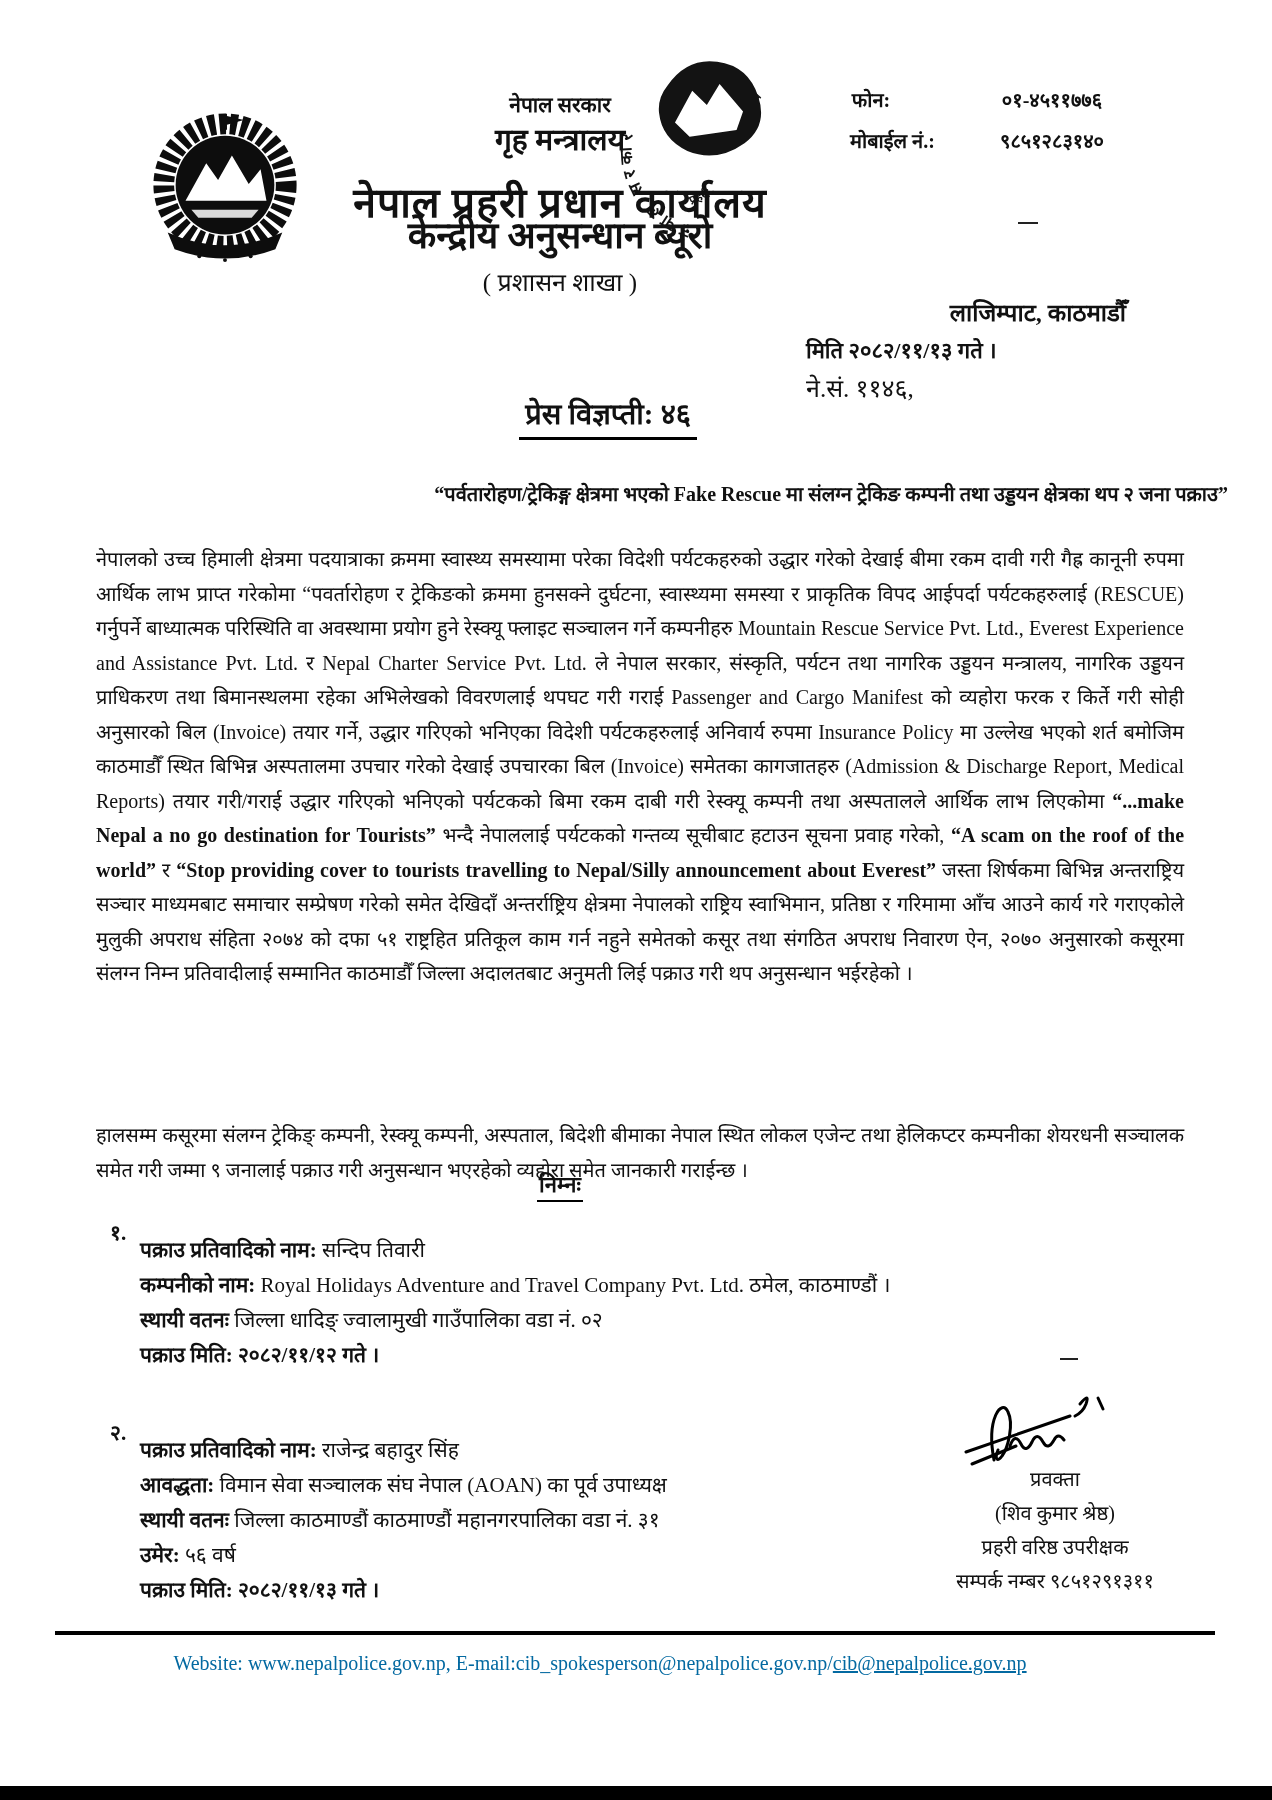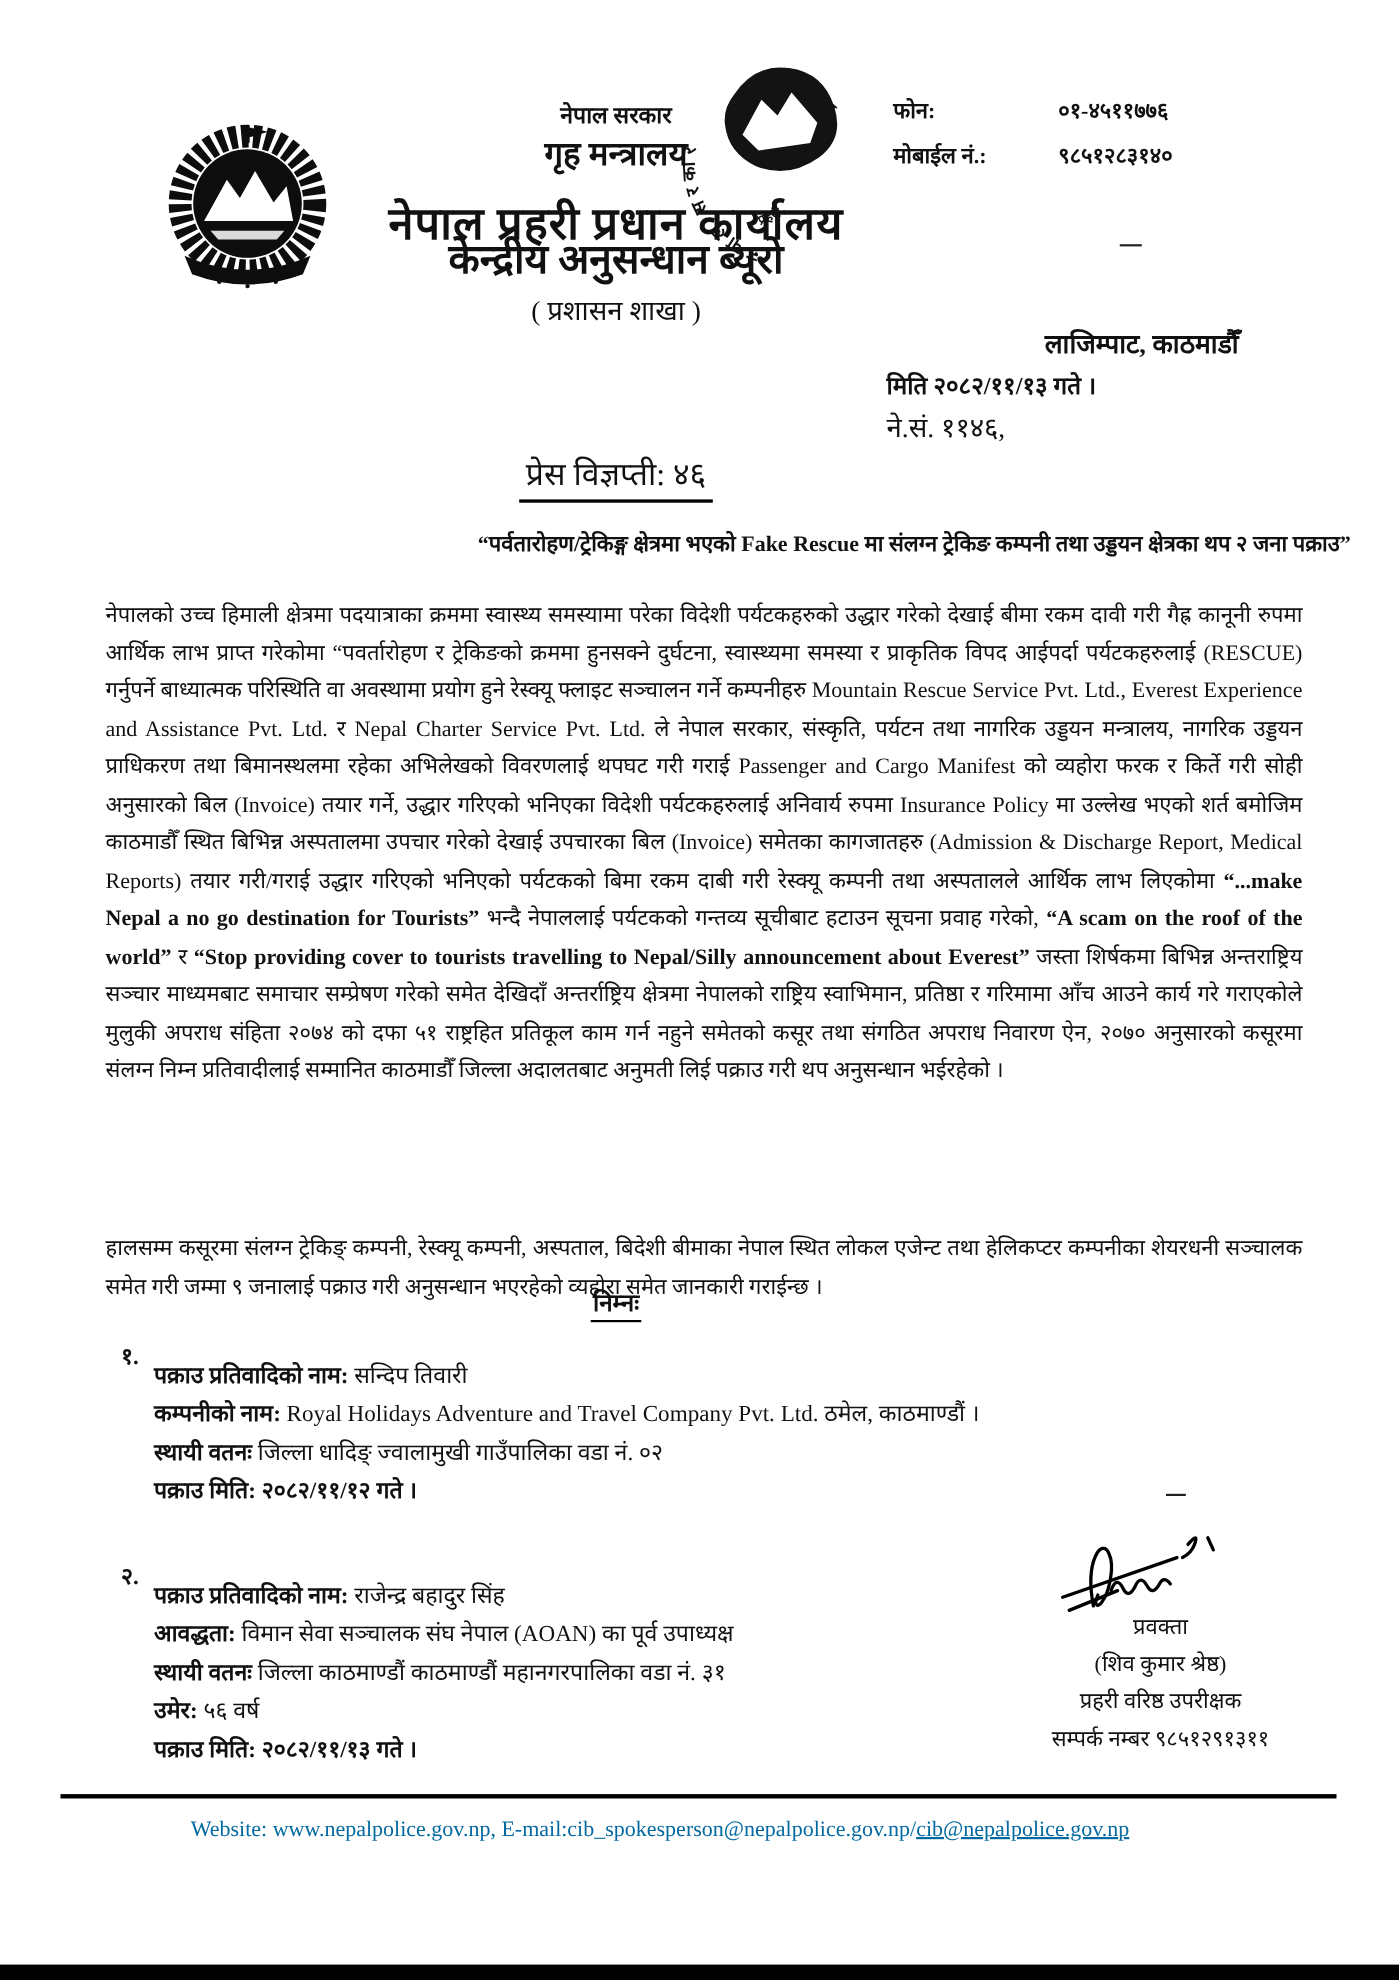--- a/index.html
+++ b/index.html
@@ -17,32 +17,32 @@
   .h-govt{top:90px;font-size:21px;font-weight:bold;}
   .h-ministry{top:118px;font-size:30px;font-weight:bold;}
   .h-office{top:173px;font-size:41px;font-weight:bold;letter-spacing:1px;}
   .h-bureau{top:208px;font-size:37px;font-weight:bold;}
   .h-branch{top:264px;font-size:25px;}
 
   .emblem{left:136px;top:110px;}
   .stamp{left:620px;top:40px;opacity:.92;transform:rotate(-6deg);}
 
   .contact-block{left:812px;top:86px;font-size:20px;font-weight:bold;width:330px;}
-  .contact-row{display:flex;margin-bottom:14px;}
+  .contact-row{display:flex;margin-bottom:14px;justify-content:center;}
   .contact-row .lbl{width:150px;}
   .dash{height:0;border-top:2.5px solid #222;}
   .dash1{left:1018px;top:222px;width:20px;}
   .dash2{left:1060px;top:1358px;width:18px;}
 
   .dateline{left:806px;top:295px;width:320px;}
   .dl-place{font-size:24px;font-weight:bold;text-align:right;}
   .dl-date{font-size:22px;font-weight:bold;margin-top:6px;}
   .dl-ref{font-size:25px;margin-top:6px;}
 
-  .press-title{top:410px;font-size:29px;font-weight:normal;}
+  .press-title{top:393px;font-size:29px;font-weight:bold;padding-left:48px;}
   .press-title span{display:inline-block;border-bottom:3px solid #000;padding:0 6px 5px 6px;}
 
   .headline{top:480px;left:76px;width:1152px;text-align:right;font-size:20px;font-weight:bold;}
 
   .bodytext{left:96px;width:1088px;font-size:20px;line-height:34.5px;text-align:justify;}
   .par1{top:542px;}
   .par2{top:1118px;}
 
   .nimna{top:1168px;font-size:22px;font-weight:bold;}
   .nimna span{display:inline-block;border-bottom:2px solid #000;padding:0 2px 2px 2px;}

